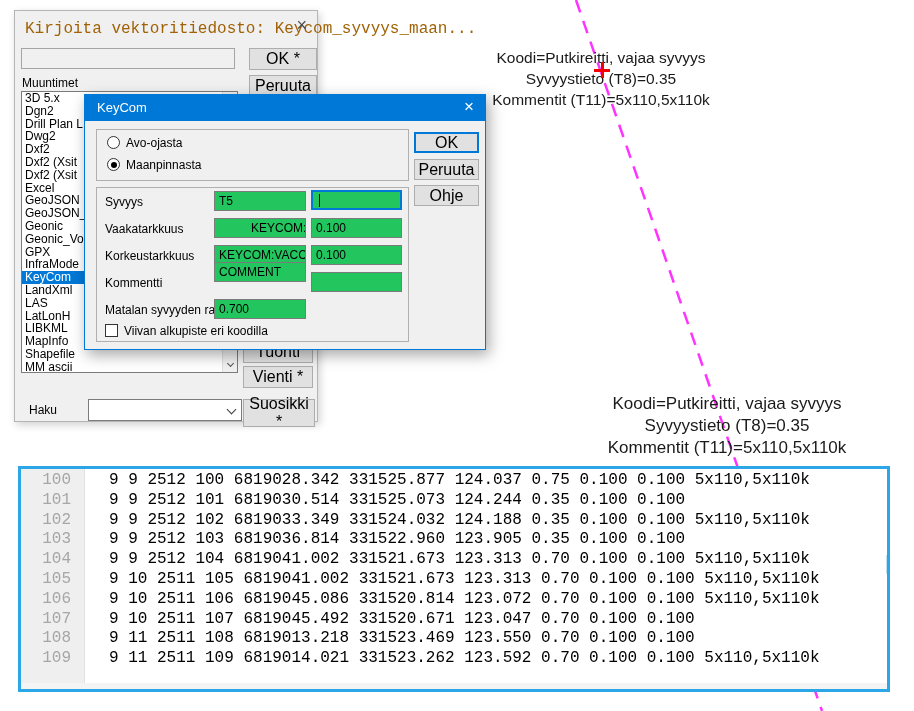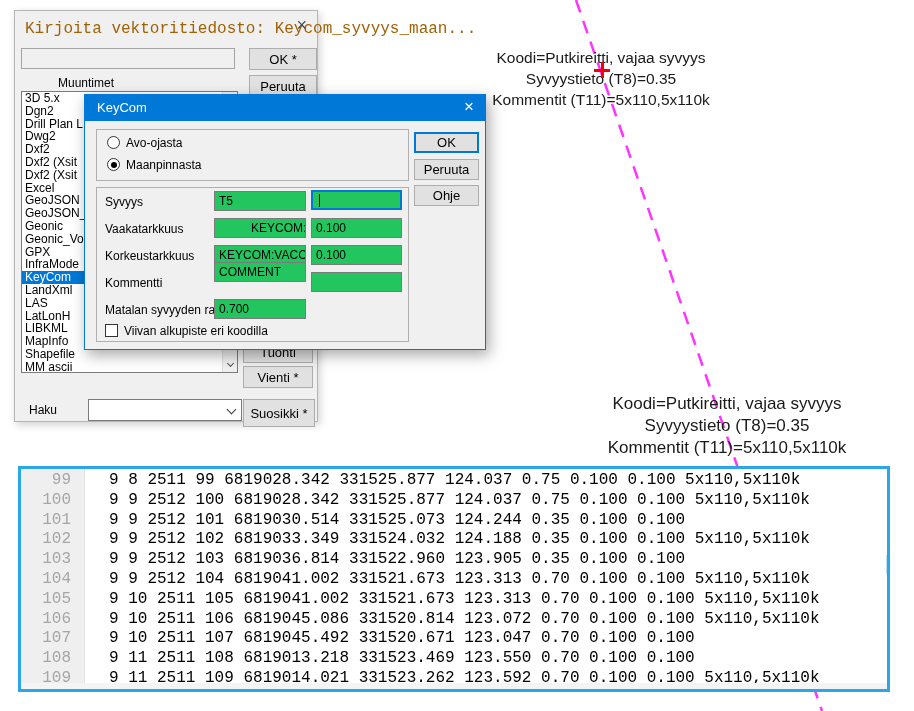--- a/index.html
+++ b/index.html
@@ -22,38 +22,38 @@
   #gutter-bg { position:absolute; left:0; top:0; bottom:0; width:64px; background:#efefef; border-right:1px solid #e2e2e2; }
   #data-rows { position:absolute; left:0; top:2px; right:0; }
   .trow { position:relative; height:19.8px; line-height:19.8px; white-space:pre; }
   .lnum { position:absolute; left:0; top:0; width:50px; text-align:right; color:#a6a6a6; }
   .ltxt { position:absolute; left:88px; top:0; color:#000; }
   #scroll-nub { position:absolute; right:-3px; top:86px; width:4px; height:19px; background:#bfe0f2; }
   #hscroll-strip { position:absolute; left:0; right:0; bottom:0; height:6px; background:#f4f4f4; }
 
   
   .win-btn { position:absolute; background:#e1e1e1; border:1px solid #adadad;
-    font-size:13px; color:#000; text-align:center; display:flex; align-items:center; justify-content:center; }
+    font-size:16px; color:#000; text-align:center; display:flex; align-items:center; justify-content:center; }
   .field { position:absolute; background:#22c55e; border:1px solid #7b7b7b;
     font-size:12px; color:#000; line-height:18px; padding-left:4px; overflow:hidden; white-space:nowrap; }
   .groupbox { position:absolute; border:1px solid #b0b0b0; }
   .chev { display:inline-block; width:7px; height:7px; border-right:1.6px solid #3d3d3d; border-bottom:1.6px solid #3d3d3d; transform:rotate(45deg); }
   .radio { position:absolute; width:13px; height:13px; border:1px solid #333; border-radius:50%; background:#fff; }
   .radio.sel::after { content:""; position:absolute; left:2.5px; top:2.5px; width:6px; height:6px; border-radius:50%; background:#000; }
   .chkbox { position:absolute; width:13px; height:13px; border:1px solid #333; background:#fff; }
   .lbl { position:absolute; font-size:12px; color:#000; white-space:nowrap; }
 
   
   #parent-dialog { position:absolute; left:14px; top:10px; width:304px; height:412px;
     background:#f0f0f0; border:1px solid #b5b5b5; z-index:10; box-shadow:2px 3px 8px rgba(0,0,0,0.18); }
   #parent-title { position:absolute; left:10px; top:9px; font-size:16px; color:#a16207; white-space:nowrap;font-family:Liberation Mono, monospace; }
   #parent-close { position:absolute; right:10px; top:4px; font-size:18px; color:#4b4b4b; cursor:default; }
   #filename-field { left:6px; top:37px; width:214px; height:21px; background:#f0f0f0; border-color:#a5a5a5; }
   #parent-ok { left:234px; top:37px; width:68px; height:22px; }
-  #muuntimet-label { left:7px; top:65px;margin-left:36px; }
+  #muuntimet-label { left:7px; top:65px; }
   #parent-peruuta { left:234px; top:64px; width:68px; height:22px; }
   #converter-list { position:absolute; left:6px; top:80px; width:217px; height:282px;
     background:#fff; border:1px solid #7b7b7b; overflow:hidden; }
   .lb-item { height:12.8px; line-height:12.8px; font-size:12px; padding-left:3px; white-space:nowrap; color:#000; }
   .lb-item.sel { background:#0078d7; color:#fff; }
   #list-scrollbar { position:absolute; right:0; top:0; bottom:0; width:15px; background:#f0f0f0; border-left:1px solid #dedede; }
   .sb-arrow { position:absolute; left:0; width:15px; height:15px; display:flex; align-items:center; justify-content:center; }
   .sb-arrow .chev { width:5px; height:5px; border-color:#505050; }
   #sb-up { top:0; } #sb-up .chev { transform:rotate(-135deg); margin-top:3px; }
   #sb-down { bottom:0; } #sb-down .chev { margin-bottom:3px; }
@@ -110,24 +110,20 @@
   <div id="annotation-2" class="annotation">
     <div class="ann-line">Koodi=Putkireitti, vajaa syvyys</div>
       <div class="ann-line">Syvyystieto (T8)=0.35</div>
       <div class="ann-line">Kommentit (T11)=5x110,5x110k</div>
   </div>
 
   <div id="data-panel">
     <div id="gutter-bg"></div>
     <div id="data-rows">
 
-        <div class="trow">
-          <span class="lnum">99</span>
-          <span class="ltxt">9 8 2511 99 6819028.342 331525.877 124.037 0.75 0.100 0.100 5x110,5x110k</span>
-        </div>
 
         <div class="trow">
           <span class="lnum">100</span>
           <span class="ltxt">9 9 2512 100 6819028.342 331525.877 124.037 0.75 0.100 0.100 5x110,5x110k</span>
         </div>
 
         <div class="trow">
           <span class="lnum">101</span>
           <span class="ltxt">9 9 2512 101 6819030.514 331525.073 124.244 0.35 0.100 0.100</span>
         </div>

